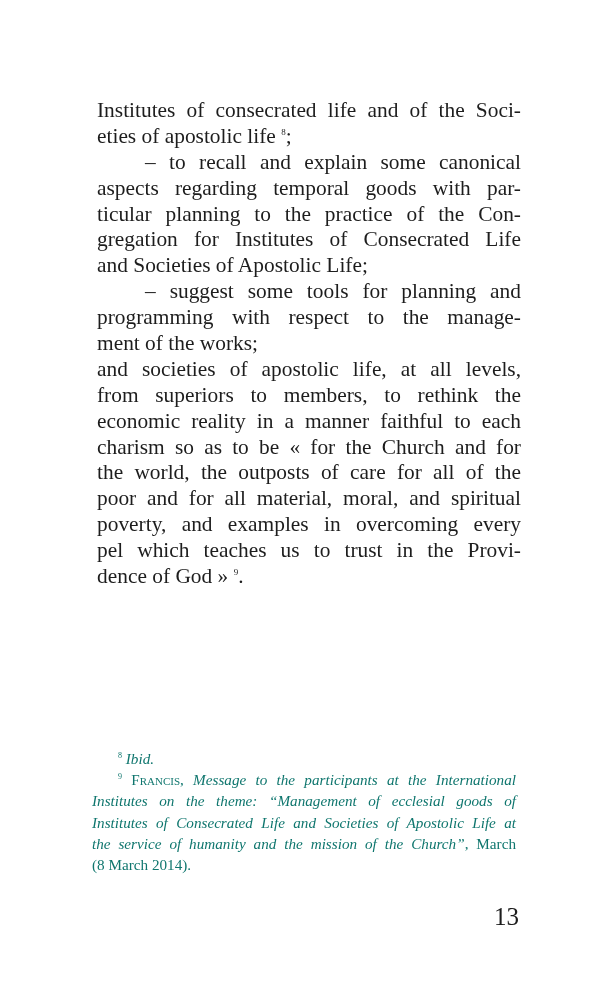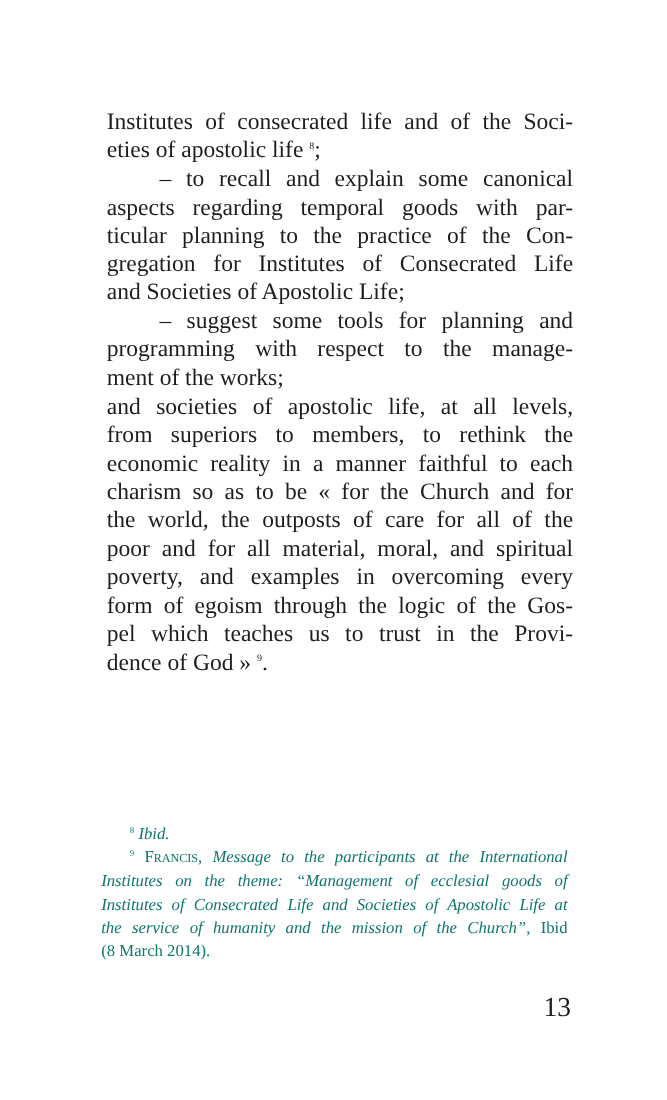--- a/index.html
+++ b/index.html
@@ -35,28 +35,27 @@
     <span class="line indent">– suggest some tools for planning and</span>
     <span class="line">programming with respect to the manage-</span>
     <span class="line last">ment of the works;</span>
     <span class="line">and societies of apostolic life, at all levels,</span>
     <span class="line">from superiors to members, to rethink the</span>
     <span class="line">economic reality in a manner faithful to each</span>
     <span class="line">charism so as to be « for the Church and for</span>
     <span class="line">the world, the outposts of care for all of the</span>
     <span class="line">poor and for all material, moral, and spiritual</span>
     <span class="line">poverty, and examples in overcoming every</span>
-    <span class="line">form of egoism through the logic of the Gos-</span>
     <span class="line">pel which teaches us to trust in the Provi-</span>
     <span class="line last"><span>dence of God »</span> <sup>9</sup><span>.</span></span>
   </div>
 </div>
 
 <div class="footnotes">
   <span class="fn-line last fn-indent"><sup>8</sup> <i>Ibid.</i></span>
   <span class="fn-line fn-indent"><sup>9</sup> <span class="sc">Francis,</span> <i>Message to the participants at the International</i></span>
   <span class="fn-line"><i>Institutes on the theme: “Management of ecclesial goods of</i></span>
   <span class="fn-line"><i>Institutes of Consecrated Life and Societies of Apostolic Life at</i></span>
-  <span class="fn-line"><i>the service of humanity and the mission of the Church”</i><span>, Ibid</span></span>
+  <span class="fn-line"><i>the service of humanity and the mission of the Church”</i><span>, March</span></span>
   <span class="fn-line last">(8 March 2014).</span>
 </div>
 
 <div class="pagenum">13</div>
 
 </body></html>

